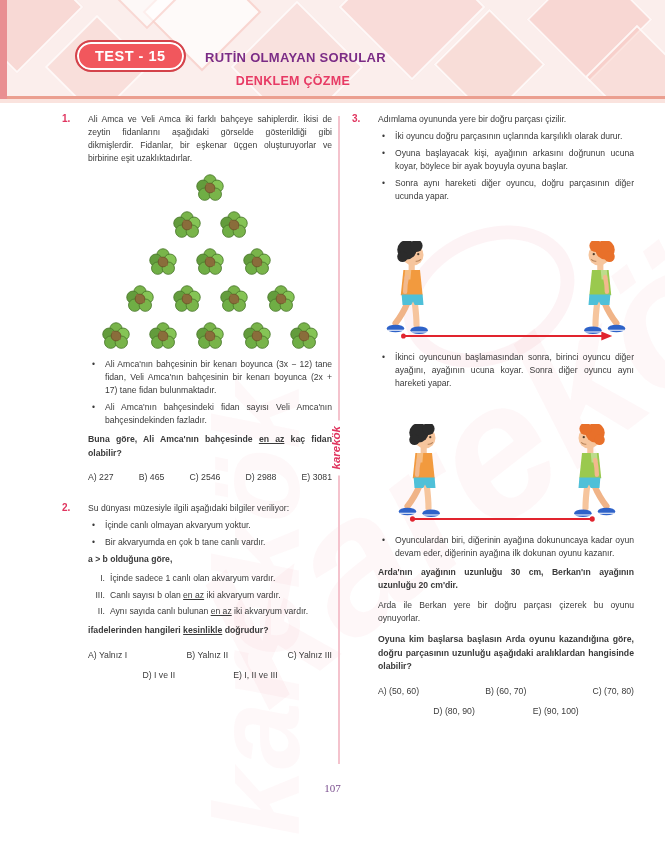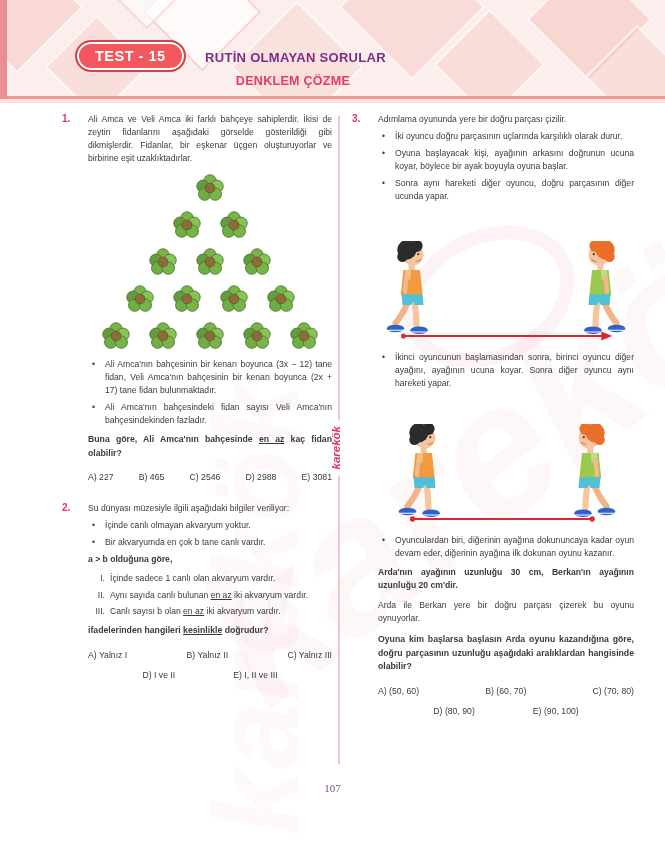--- a/index.html
+++ b/index.html
@@ -352,26 +352,26 @@
         <div class="bullet">
             <span>Bir akvaryumda en çok b tane canlı vardır.</span>
           </div>
         <div class="para b" style="margin-top:4px;">a &gt; b olduğuna göre,</div>
 
         <div class="ritem" style="margin-top:6px;">
           <span class="rlabel">I.</span>
           <span><span>İçinde sadece 1 canlı olan akvaryum vardır.</span><span class="u"></span><span></span></span>
         </div>
         <div class="ritem">
+          <span class="rlabel">III.</span>
+          <span><span>Canlı sayısı b olan </span><span class="u">en az</span><span> iki akvaryum vardır.</span></span>
+        </div>
+        <div class="ritem">
           <span class="rlabel">II.</span>
           <span><span>Aynı sayıda canlı bulunan </span><span class="u">en az</span><span> iki akvaryum vardır.</span></span>
-        </div>
-        <div class="ritem">
-          <span class="rlabel">III.</span>
-          <span><span>Canlı sayısı b olan </span><span class="u">en az</span><span> iki akvaryum vardır.</span></span>
         </div>
 
         <div class="bq"><span>ifadelerinden hangileri </span><span class="u">kesinlikle</span><span> doğrudur?</span></div>
 
         <div class="arow">
           <span>A) Yalnız I</span>
           <span>B) Yalnız II</span>
           <span>C) Yalnız III</span>
         </div>
         <div class="arow2">

